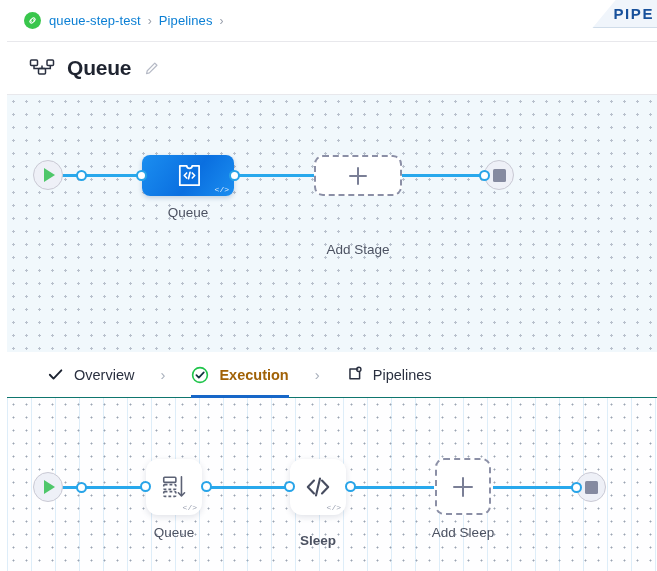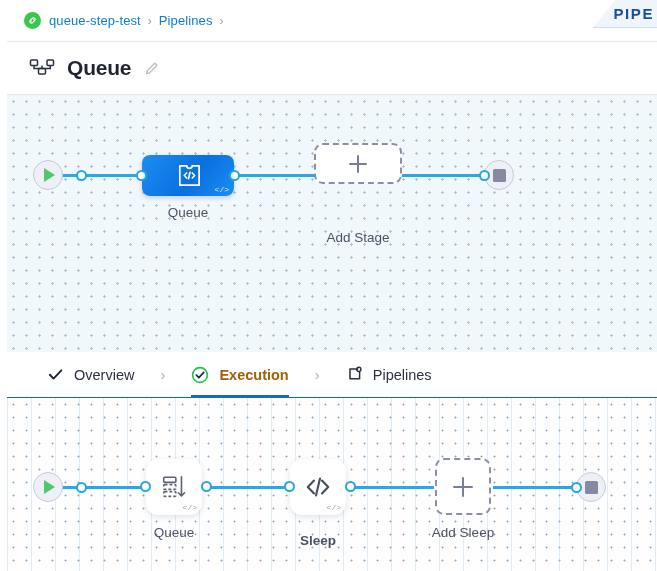--- a/index.html
+++ b/index.html
@@ -224,21 +224,21 @@
           <path d="M5 4h7.2c0 1.6 1.2 2.6 2.8 2.6S17.8 5.6 17.8 4H25v20H5z" fill="none" stroke="#ffffff" stroke-width="1.8" stroke-linejoin="round"></path>
           <path d="M12.1 11.4L9.6 14l2.5 2.6M17.9 11.4L20.4 14l-2.5 2.6M15.6 10.6l-1.6 6.8" fill="none" stroke="#ffffff" stroke-width="1.7" stroke-linecap="round" stroke-linejoin="round"></path>
         </svg>
         <span class="corner-code">&lt;/&gt;</span>
       </div>
       <div class="port" style="left:-6px; top:15px;"></div>
       <div class="port" style="left:87px; top:15px;"></div>
       <div class="node-label" style="left:-34px; top:50px;">Queue</div>
     </div>
 
-    <div class="node" style="left:307px; top:48px;">
+    <div class="node" style="left:307px; top:60px;">
       <div class="dashed-node" style="width:88px; height:41px; position:relative;">
         <span style="position:relative;width:18px;height:18px;display:block;">
           <span class="plus-h" style="left:0; top:8px; width:18px; height:2px;"></span>
           <span class="plus-v" style="left:8px; top:0; width:2px; height:18px;"></span>
         </span>
       </div>
       <div class="node-label" style="left:-36px; top:87px;">Add Stage</div>
     </div>
 
     <div class="node" style="left:477px; top:65px;">

